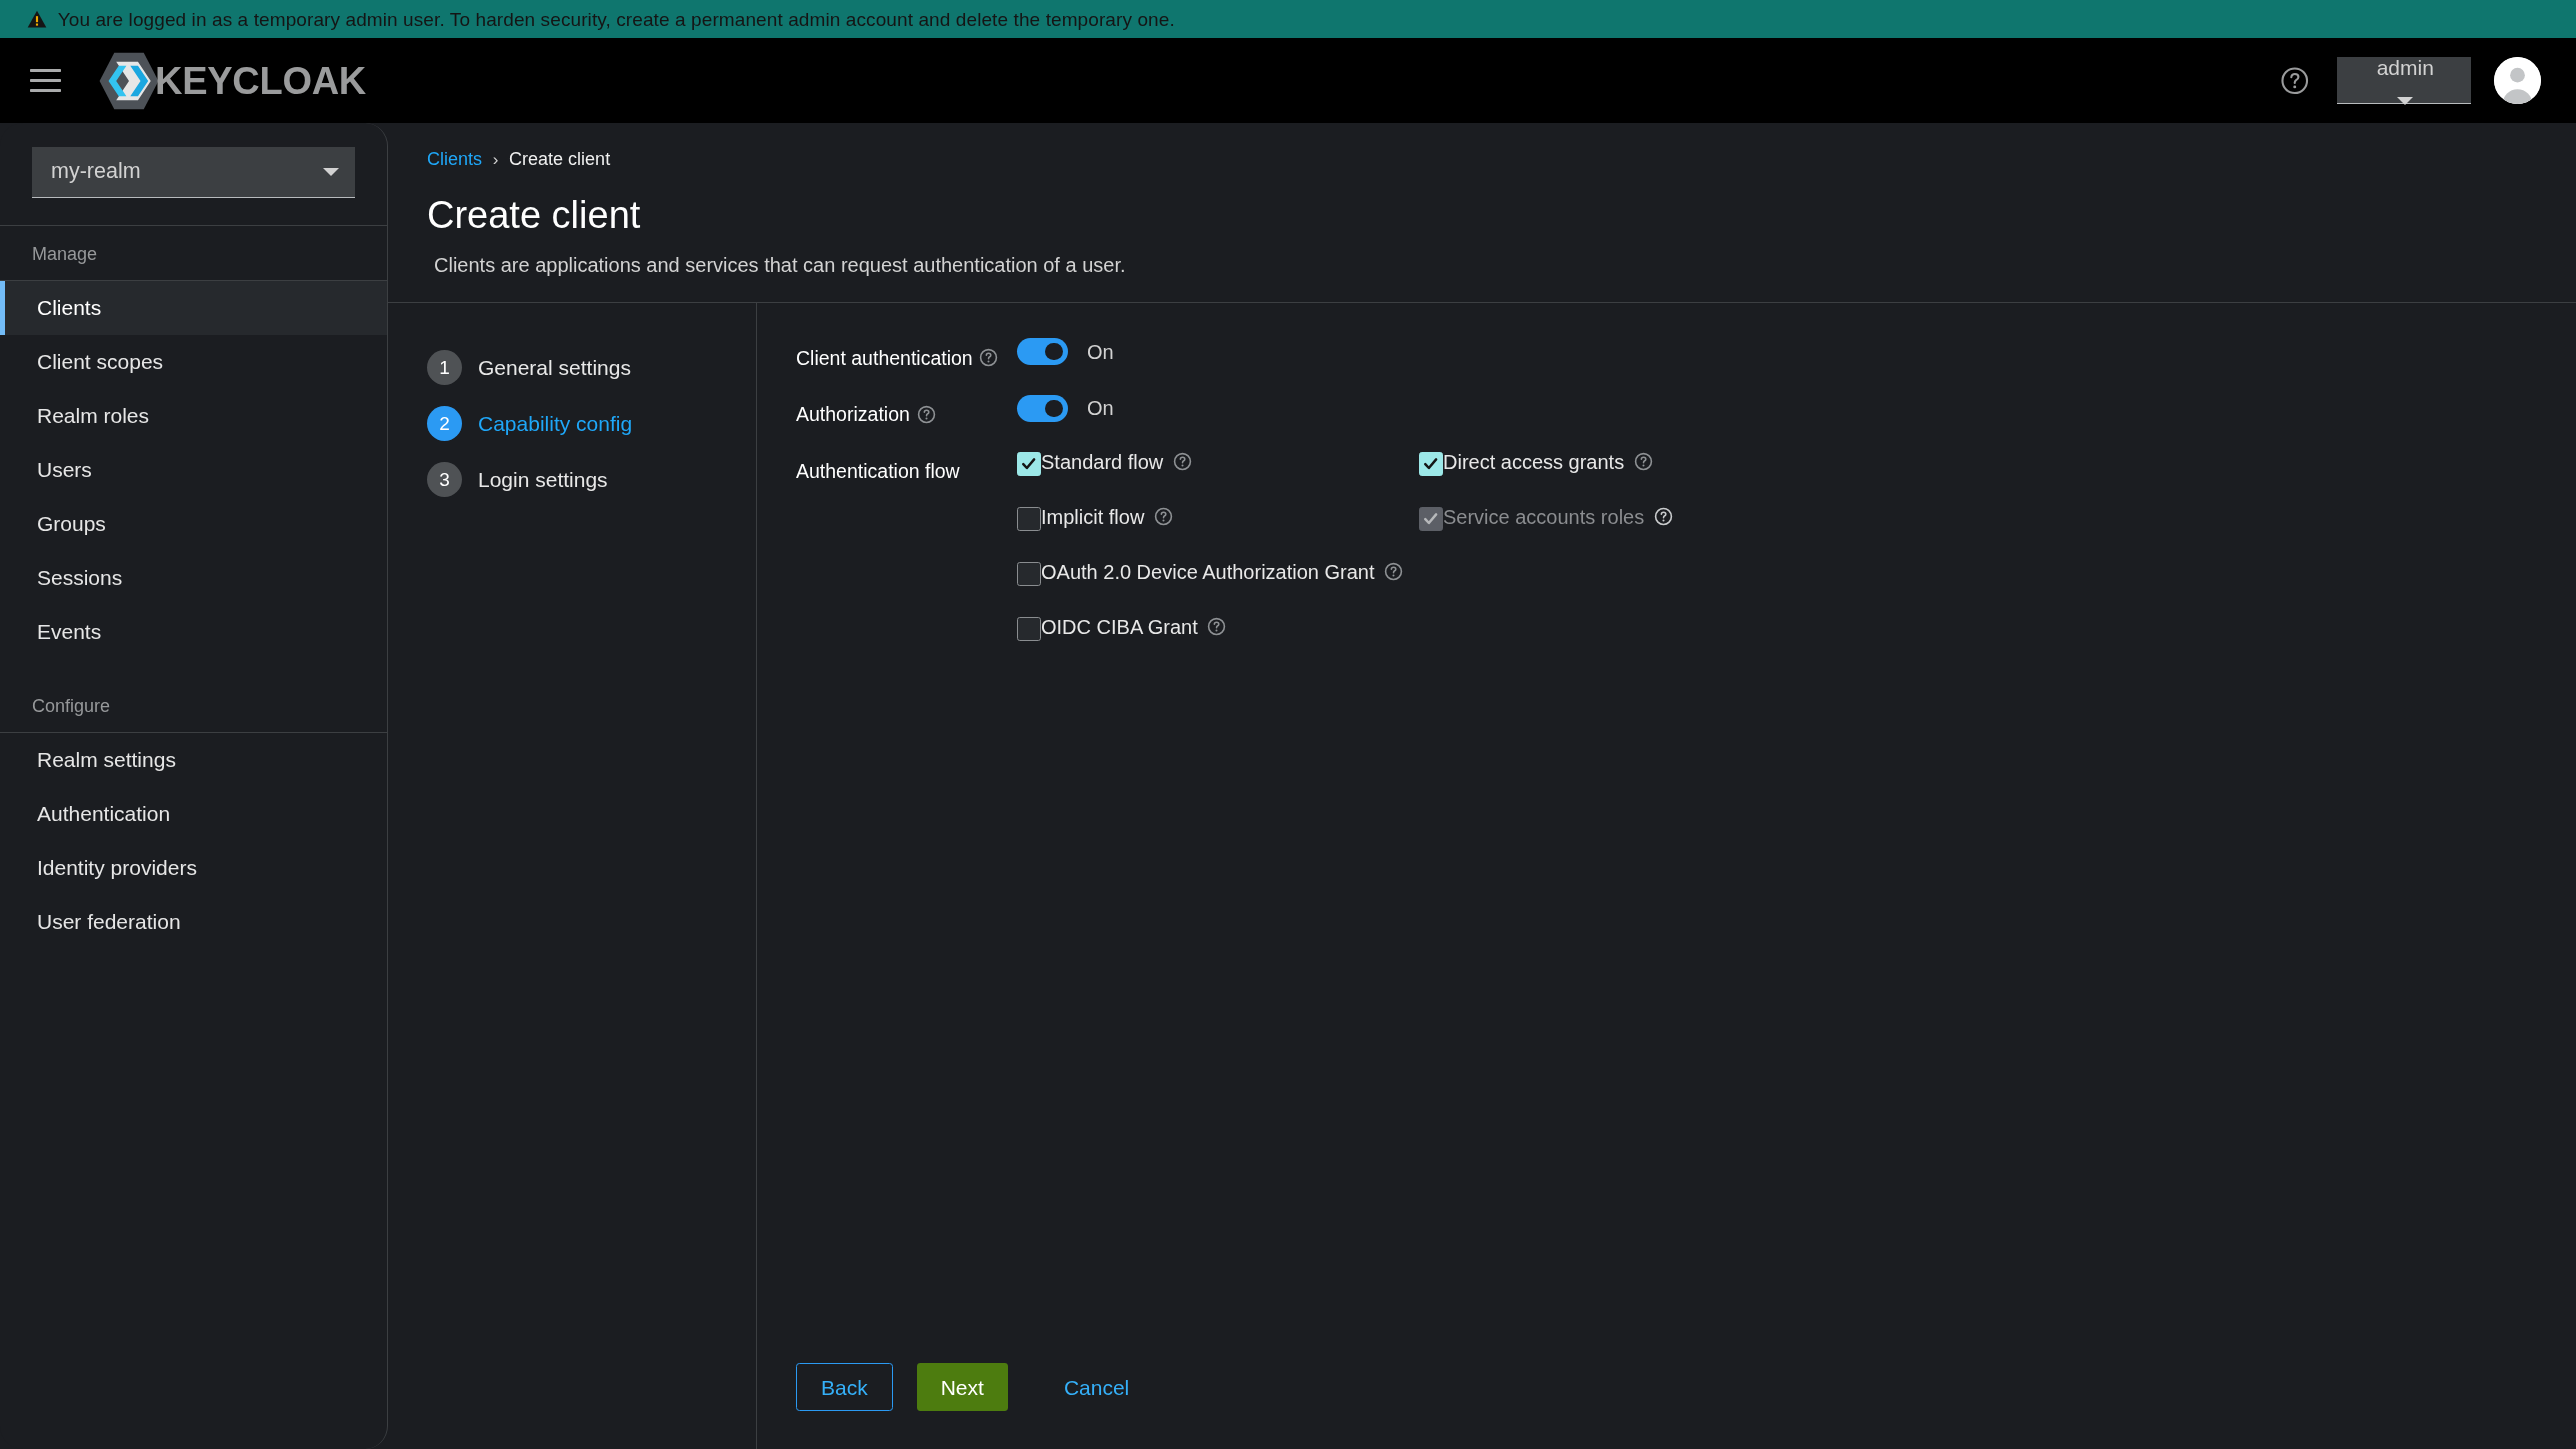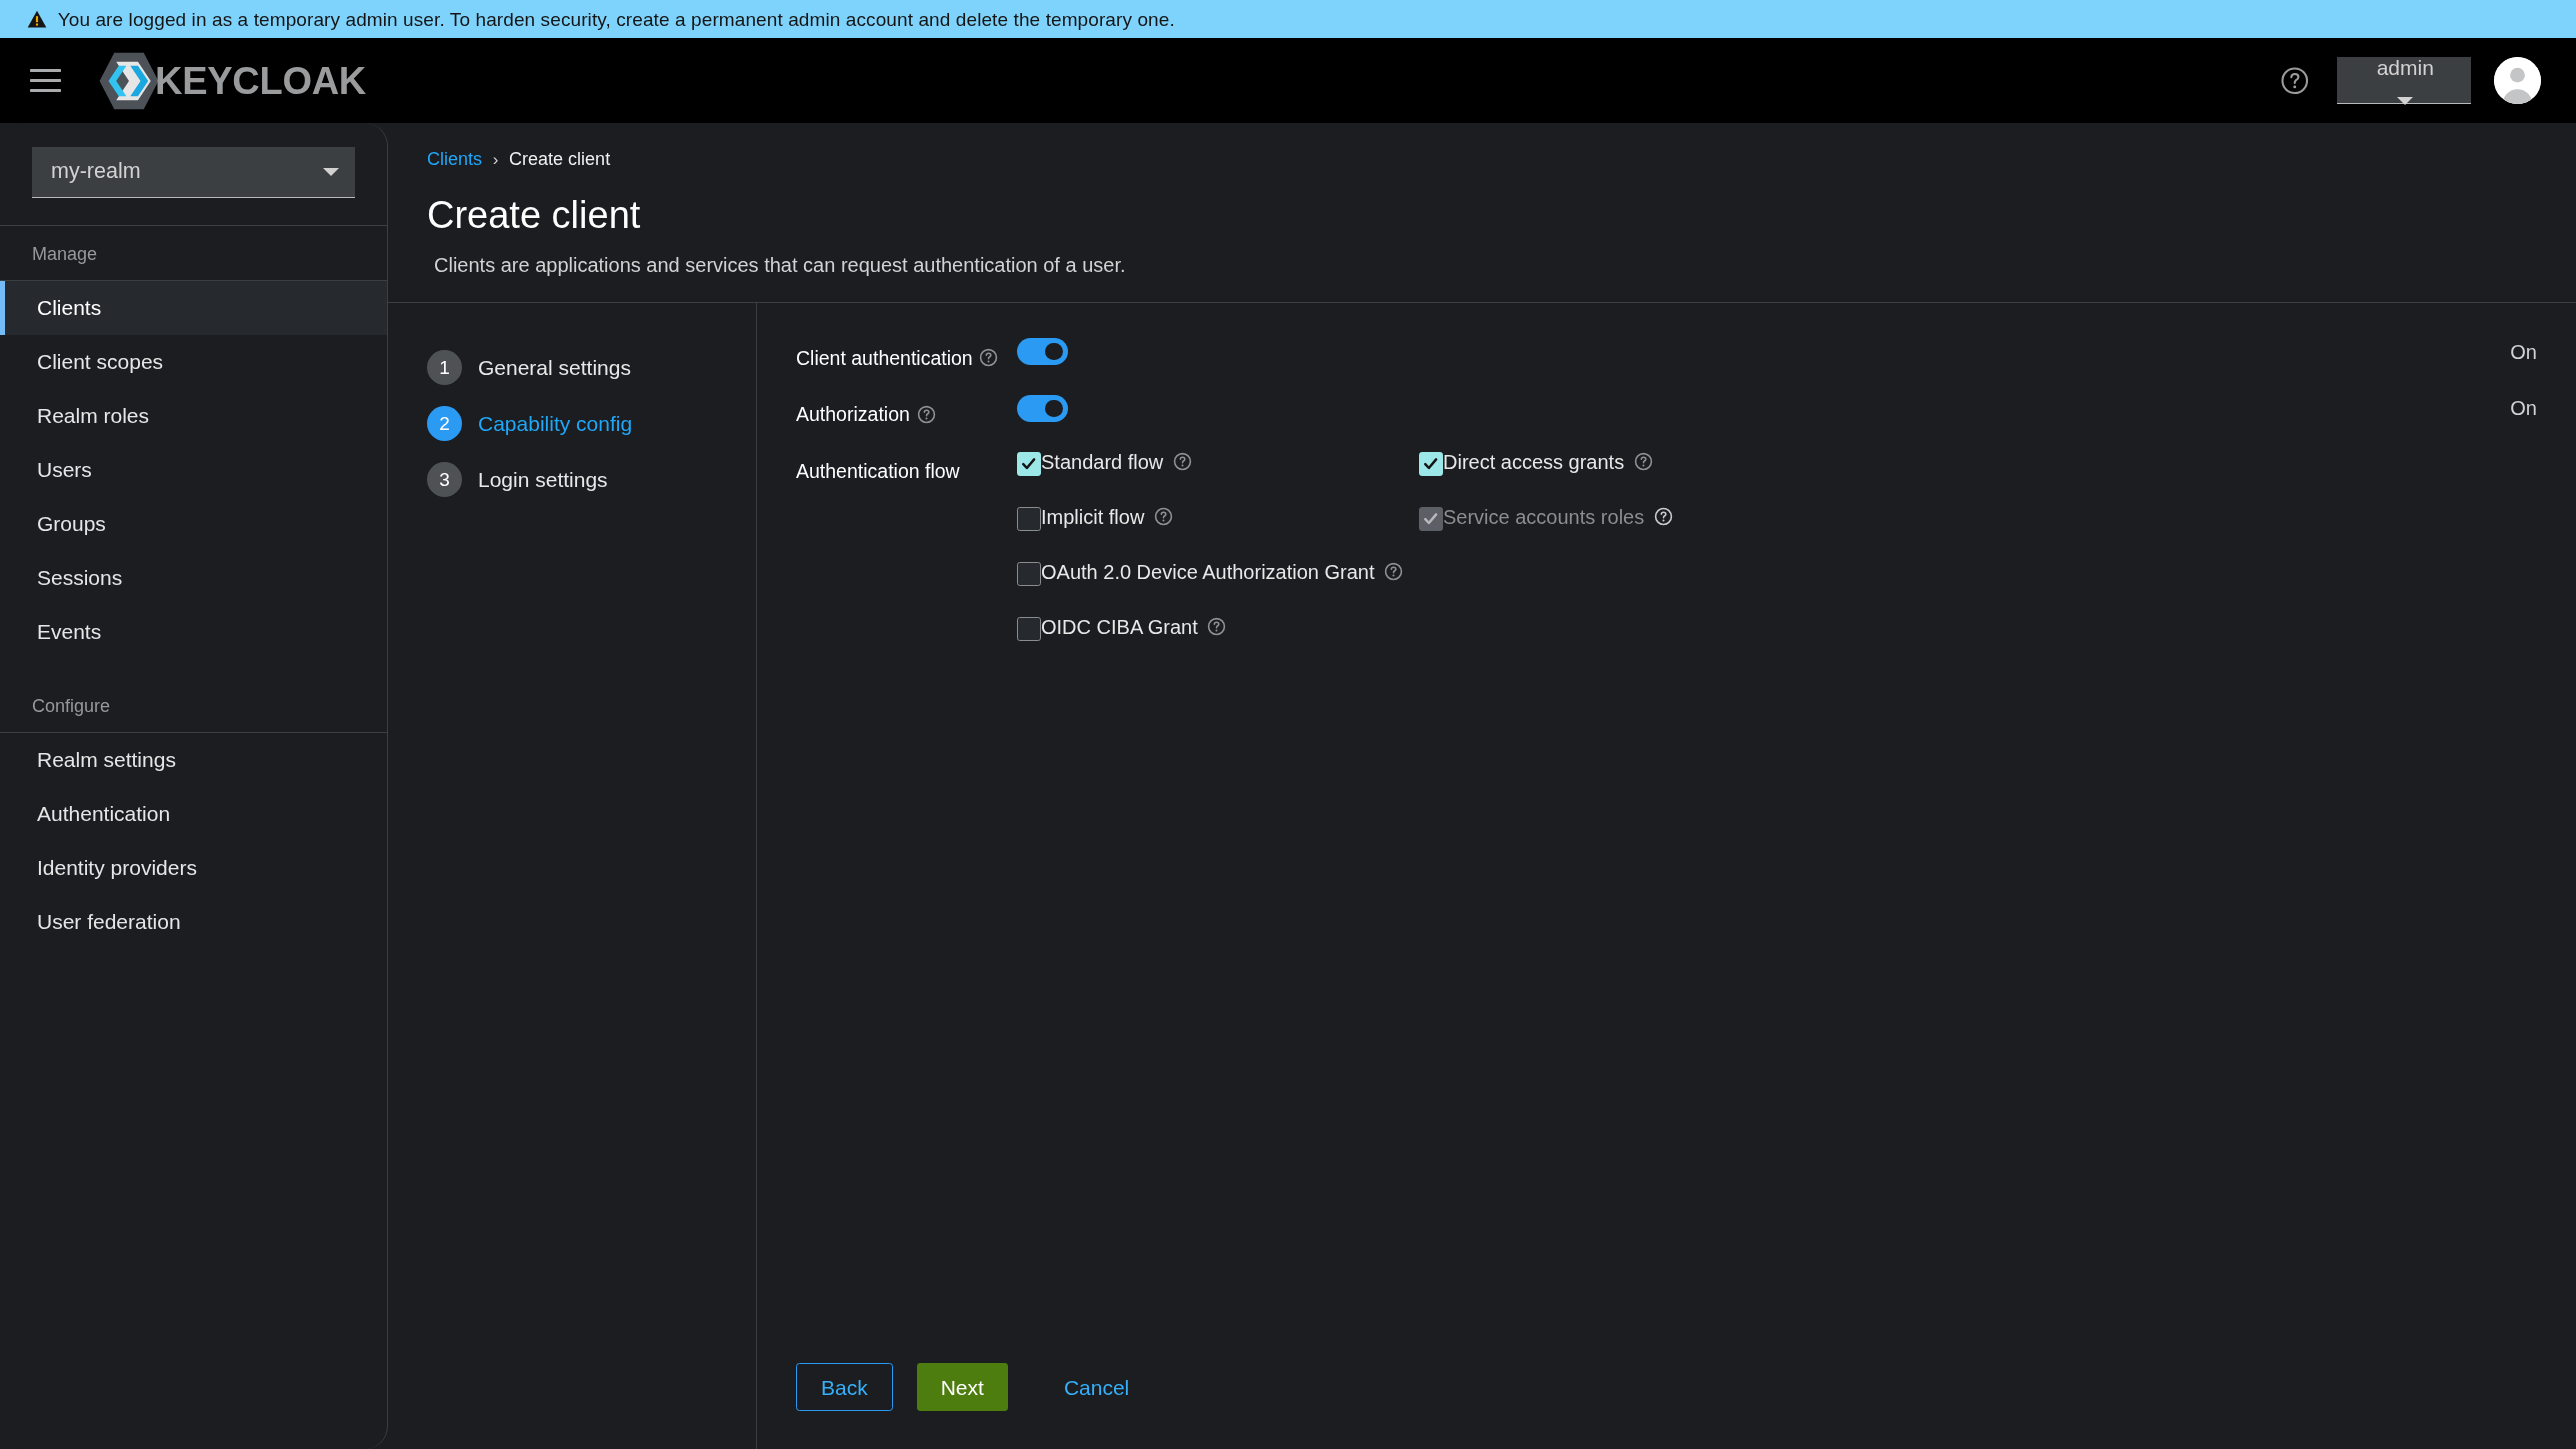--- a/index.html
+++ b/index.html
@@ -10,21 +10,21 @@
     height: 1449px;
     overflow: hidden;
     background: #1b1d21;
     font-family: "Liberation Sans", "DejaVu Sans", sans-serif;
     -webkit-font-smoothing: antialiased;
   }
 
   
   .warn-banner {
     height: 38px;
-    background: #7dd3fc;
+    background: #0f766e;
     display: flex;
     align-items: center;
     padding-left: 27px;
     gap: 10.7px;
   }
   .warn-icon {
     width: 20px; height: 19px;
     display: flex; align-items: center; justify-content: center;
     flex: 0 0 auto;
   }
@@ -224,21 +224,21 @@
     color: #ffffff;
     font-size: 19.5px;
     font-weight: 400;
     line-height: 1.45;
     display: block;
   }
   .form-label .hint { margin-left: 6.7px; vertical-align: -2.7px; display: inline-block; }
   .form-field-col { flex: 1 1 auto; min-width: 0; }
 
   
-  .switch-wrap { display: flex; align-items: center; gap: 19px; justify-content: space-between; }
+  .switch-wrap { display: flex; align-items: center; gap: 19px; }
   .switch {
     width: 51px; height: 27px; border-radius: 13.4px;
     background: #2b9af3;
     position: relative;
     cursor: pointer;
     flex: 0 0 auto;
   }
   .switch .knob {
     position: absolute;
     top: 4.7px; right: 5.4px;

